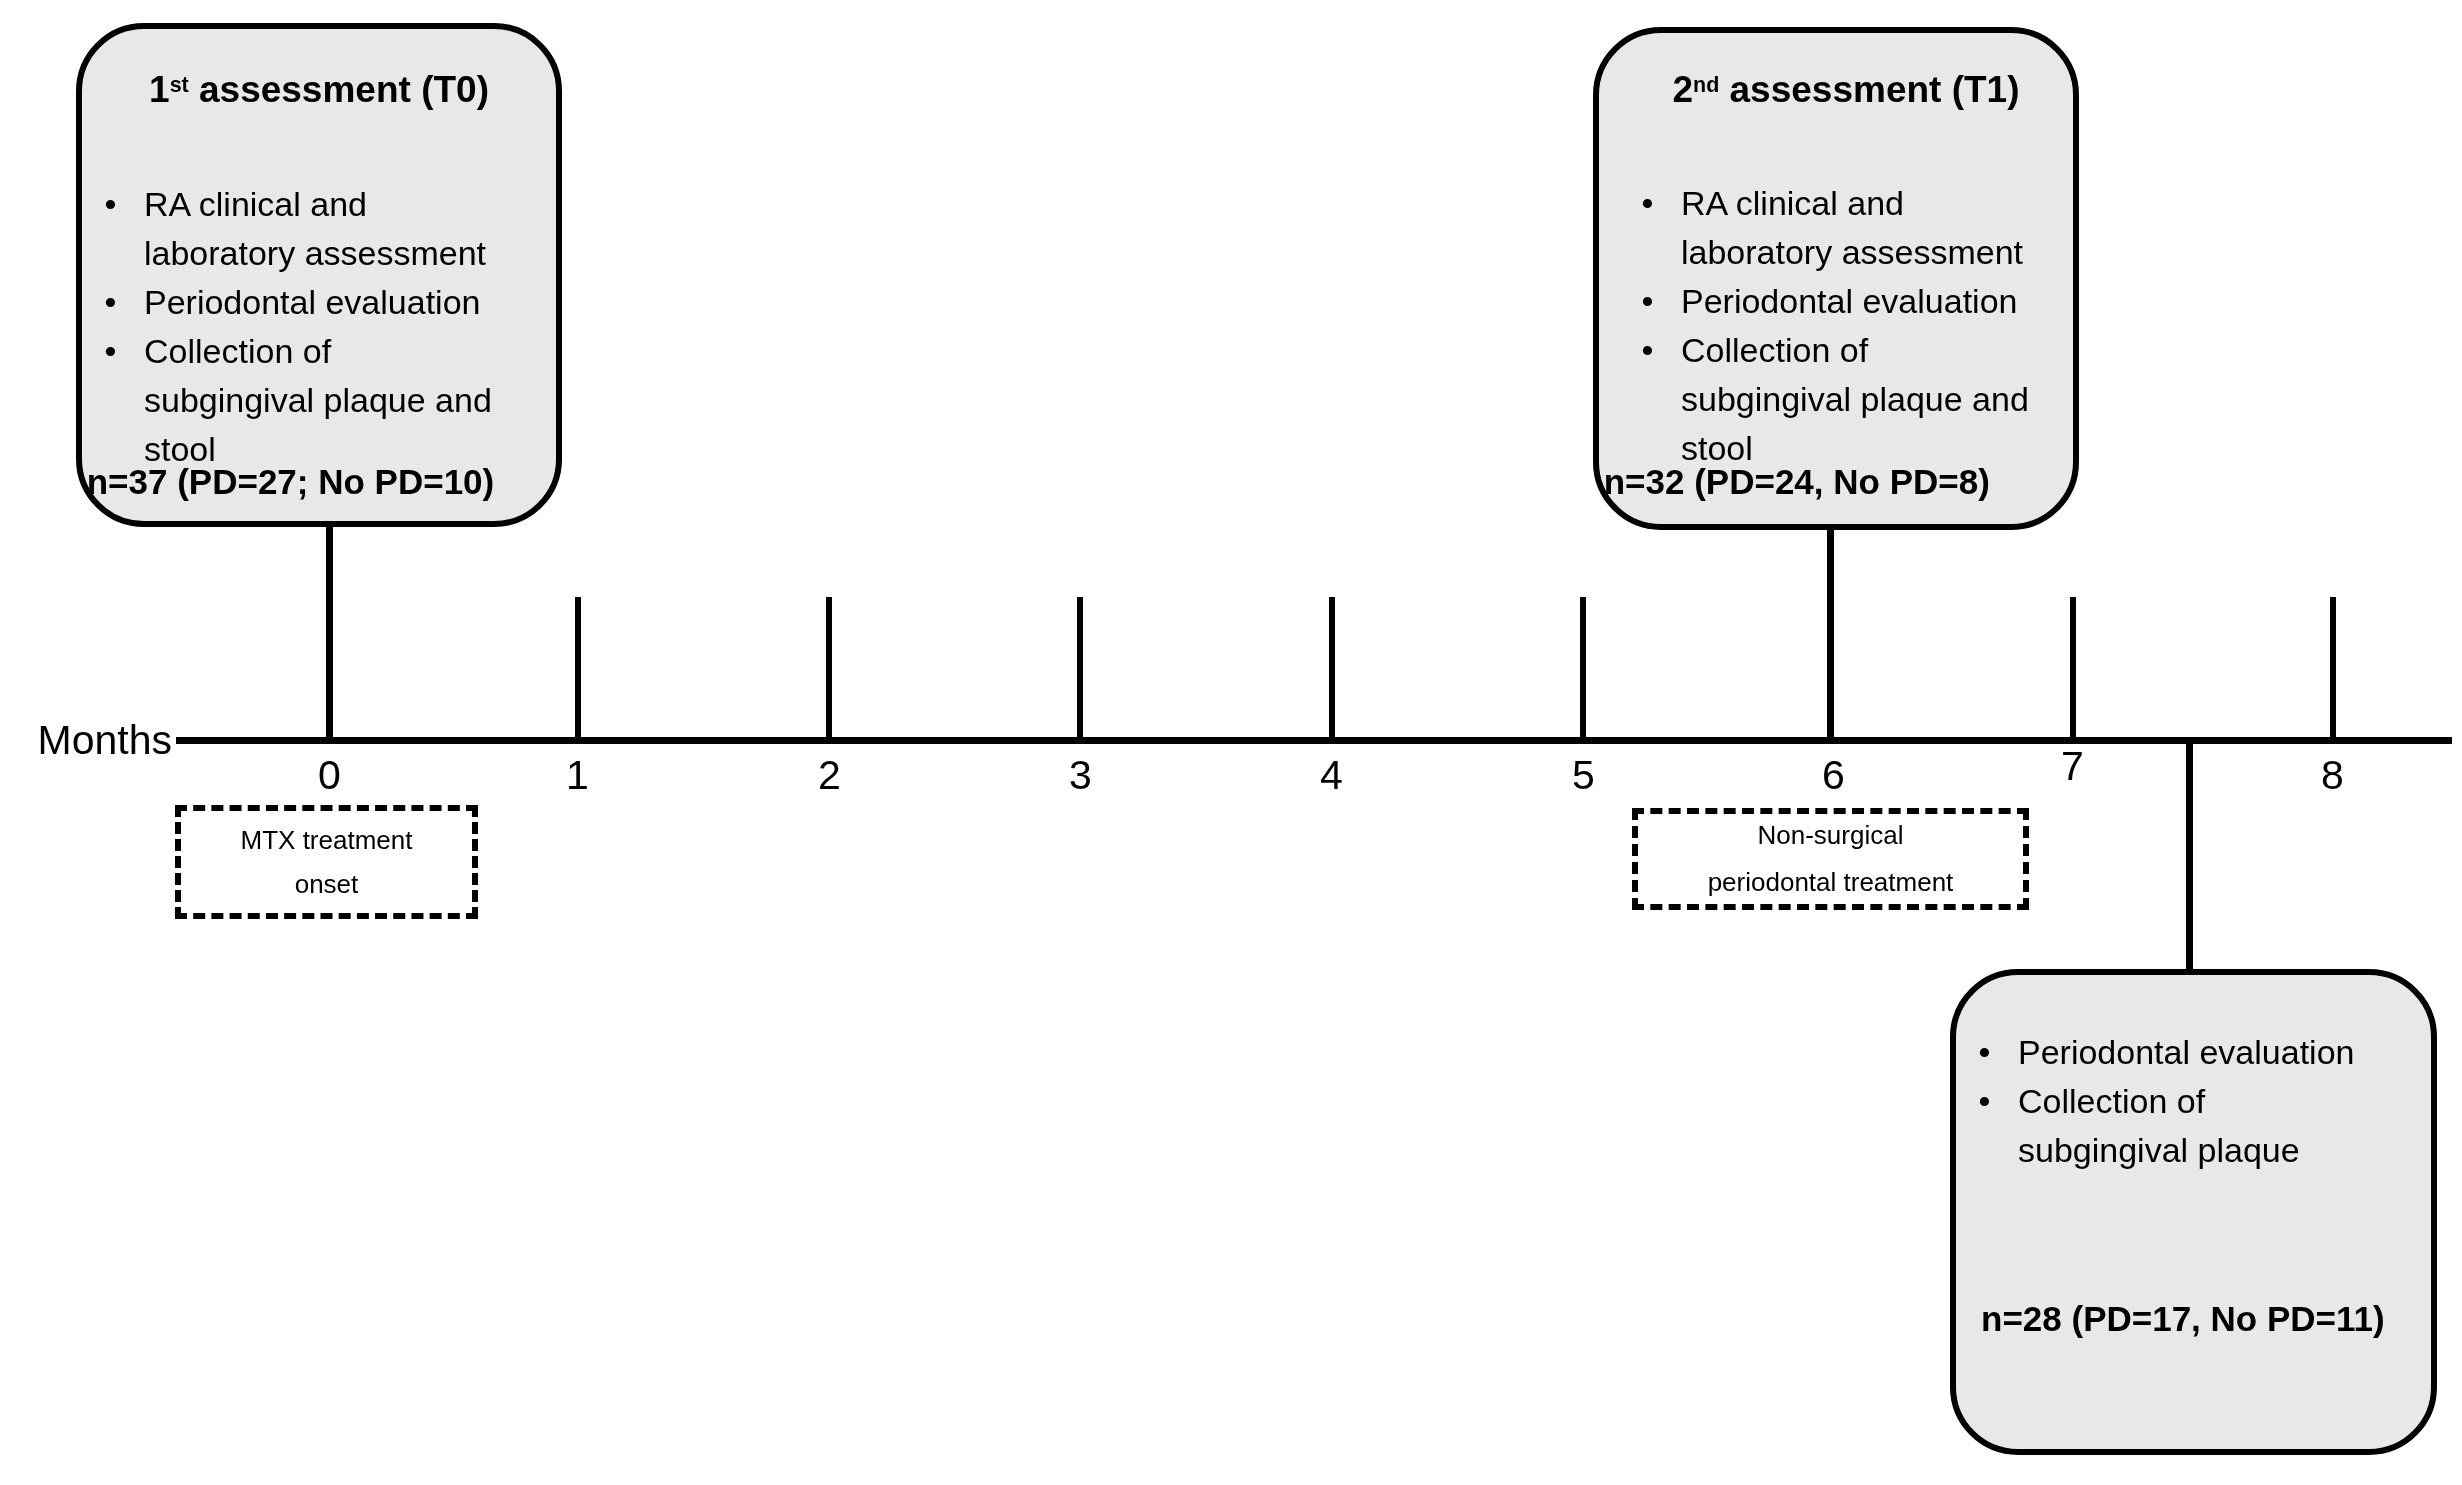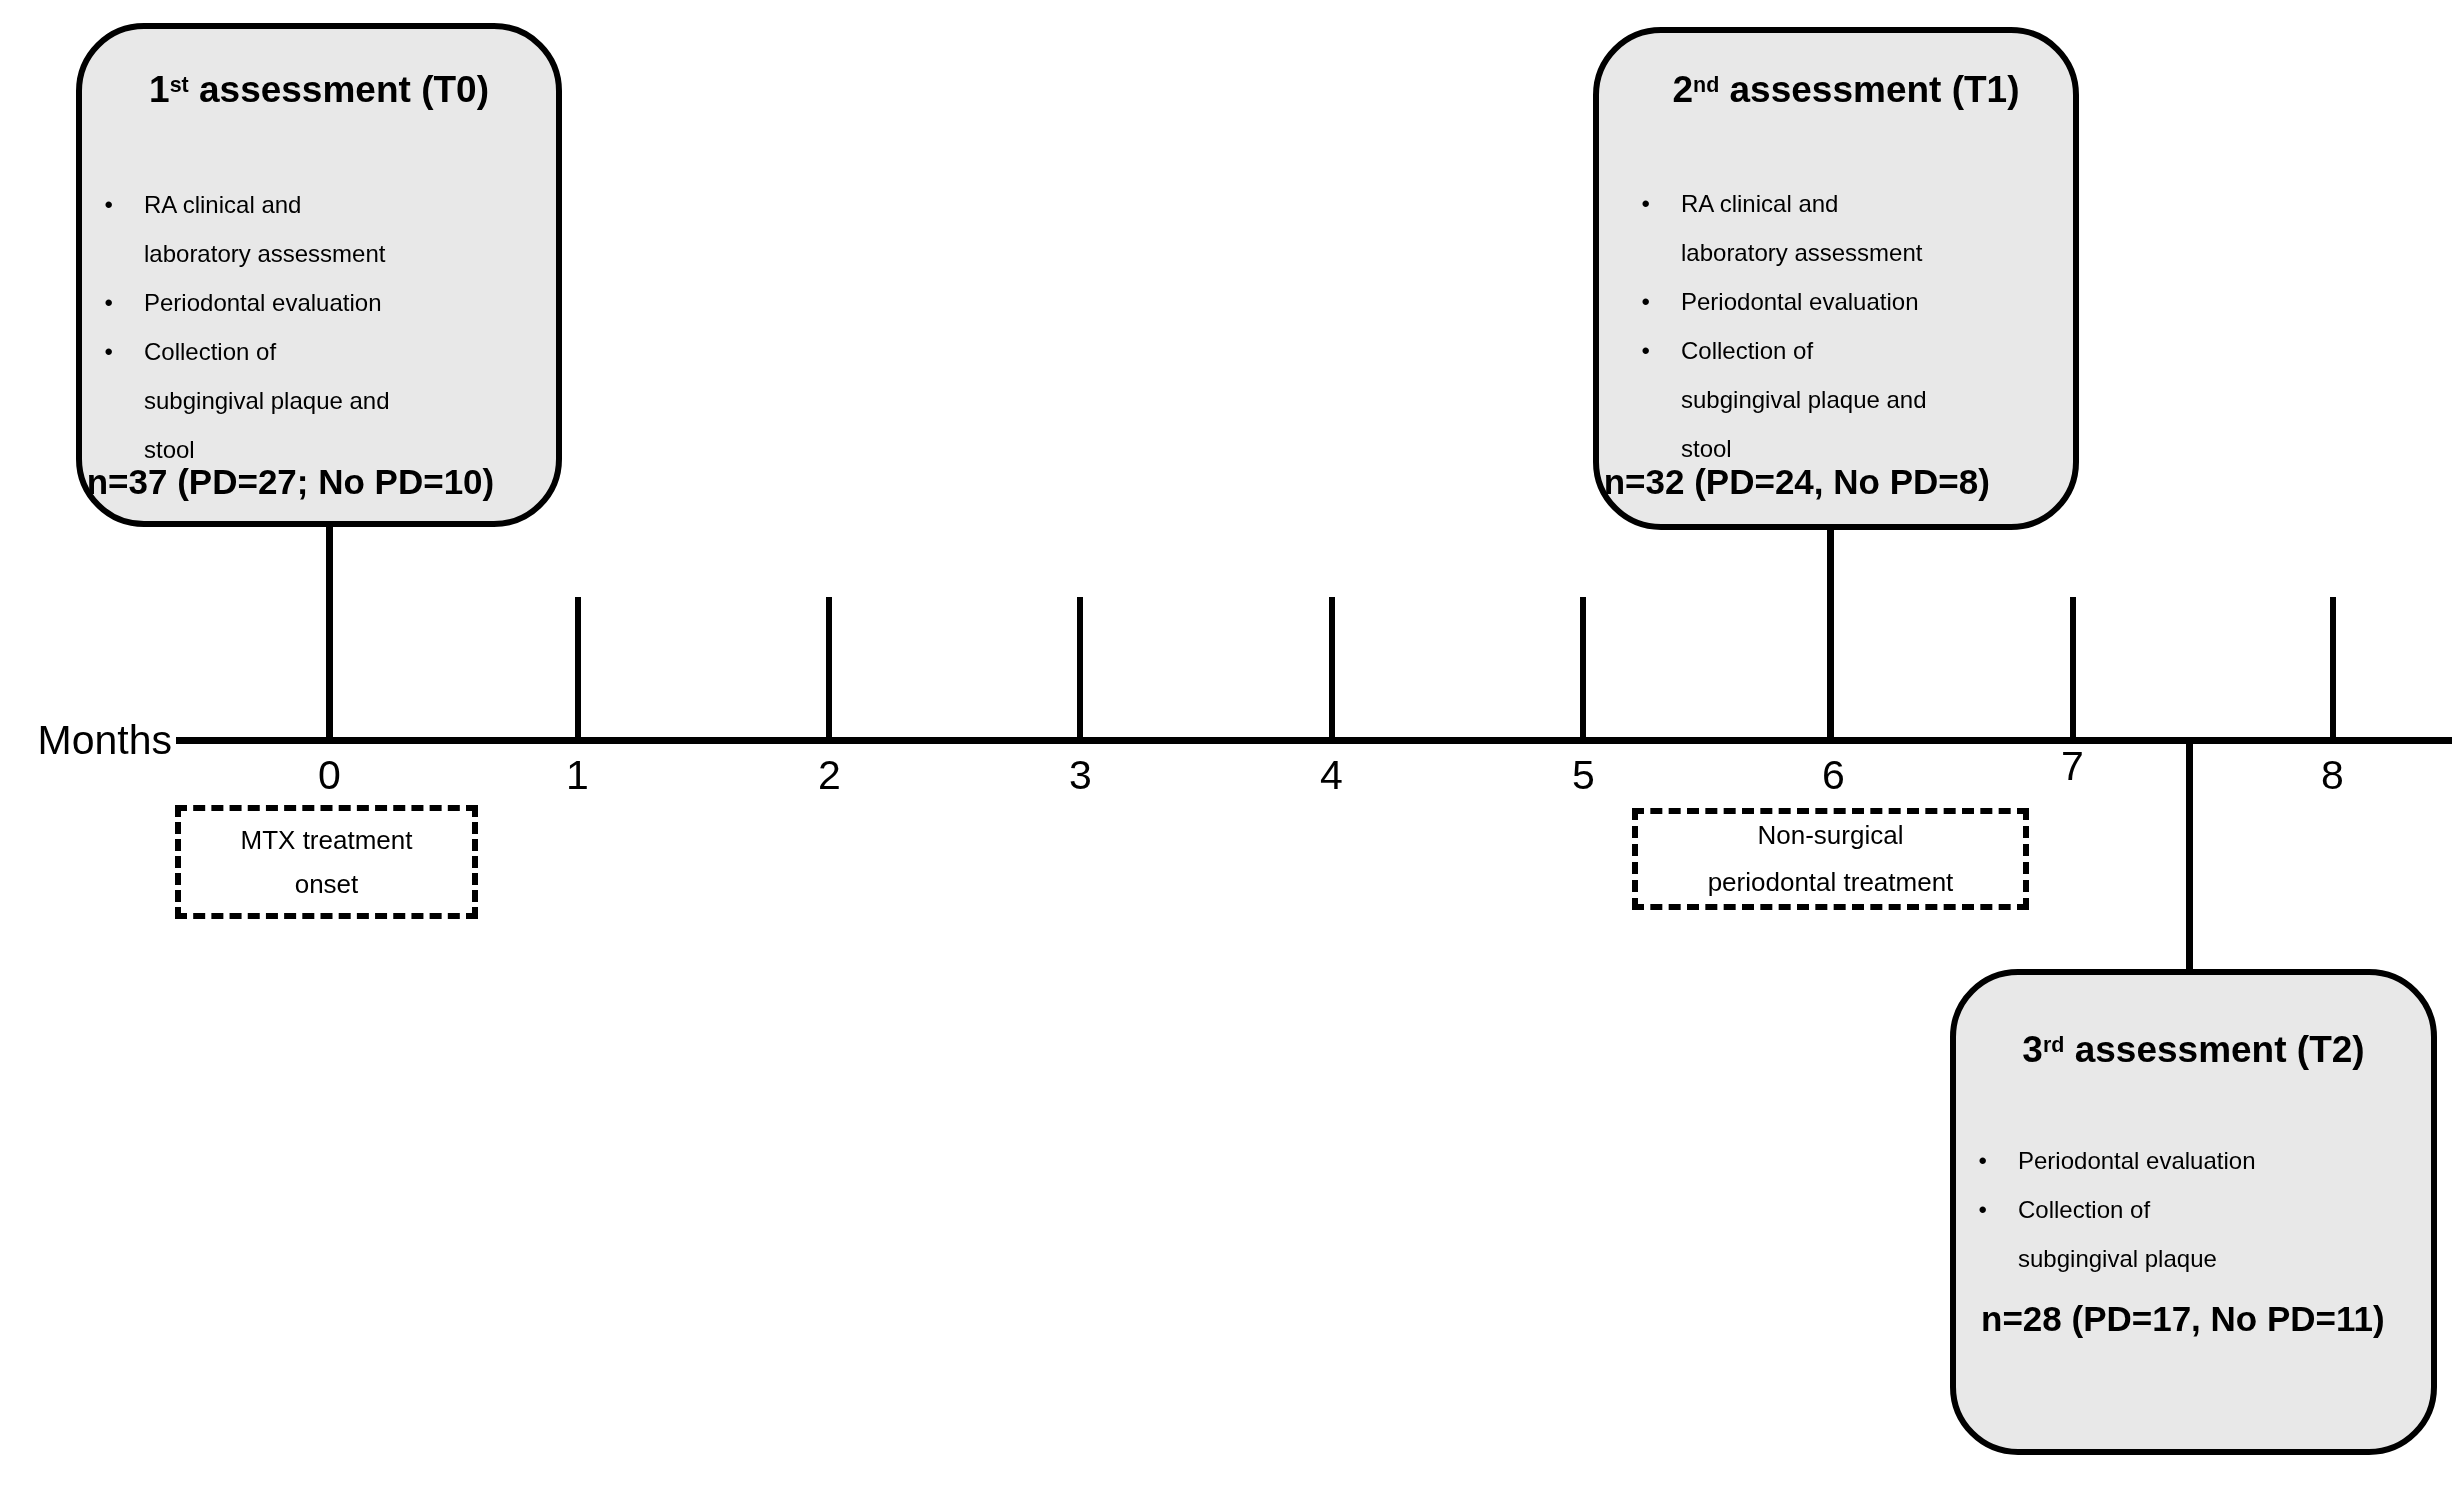--- a/index.html
+++ b/index.html
@@ -49,21 +49,21 @@
     list-style: none;
     margin: 0;
     padding: 0 18px 0 0;
   }
   #box-t0 .bullet-list { margin-top: 57px; }
   #box-t1 .bullet-list { margin-top: 56px; }
   #box-t2 .bullet-list { margin-top: 53px; }
   .bullet-item {
     position: relative;
     padding-left: 62px;
-    font-size: 24px;
+    font-size: 34px;
     line-height: 49px;
     white-space: pre-line;
   }
   .bullet-item::before {
     content: "\2022";
     position: absolute;
     left: 22.5px;
     top: 0;
   }
 
@@ -164,21 +164,20 @@
 laboratory assessment</li>
       <li class="bullet-item">Periodontal evaluation</li>
       <li class="bullet-item">Collection of
 subgingival plaque and
 stool</li>
     </ul>
     <div class="sample-size">n=32 (PD=24, No PD=8)</div>
   </div>
 
   <div class="assessment-box" id="box-t2">
-    <div class="box-title"><span>3</span><span class="ordinal-sup">rd</span><span> assessment (T2)</span></div>
     <ul class="bullet-list">
       <li class="bullet-item">Periodontal evaluation</li>
       <li class="bullet-item">Collection of
 subgingival plaque</li>
     </ul>
     <div class="sample-size">n=28 (PD=17, No PD=11)</div>
   </div>
 
   <div class="connector" id="conn-t0"></div>
   <div class="connector" id="conn-t1"></div>

